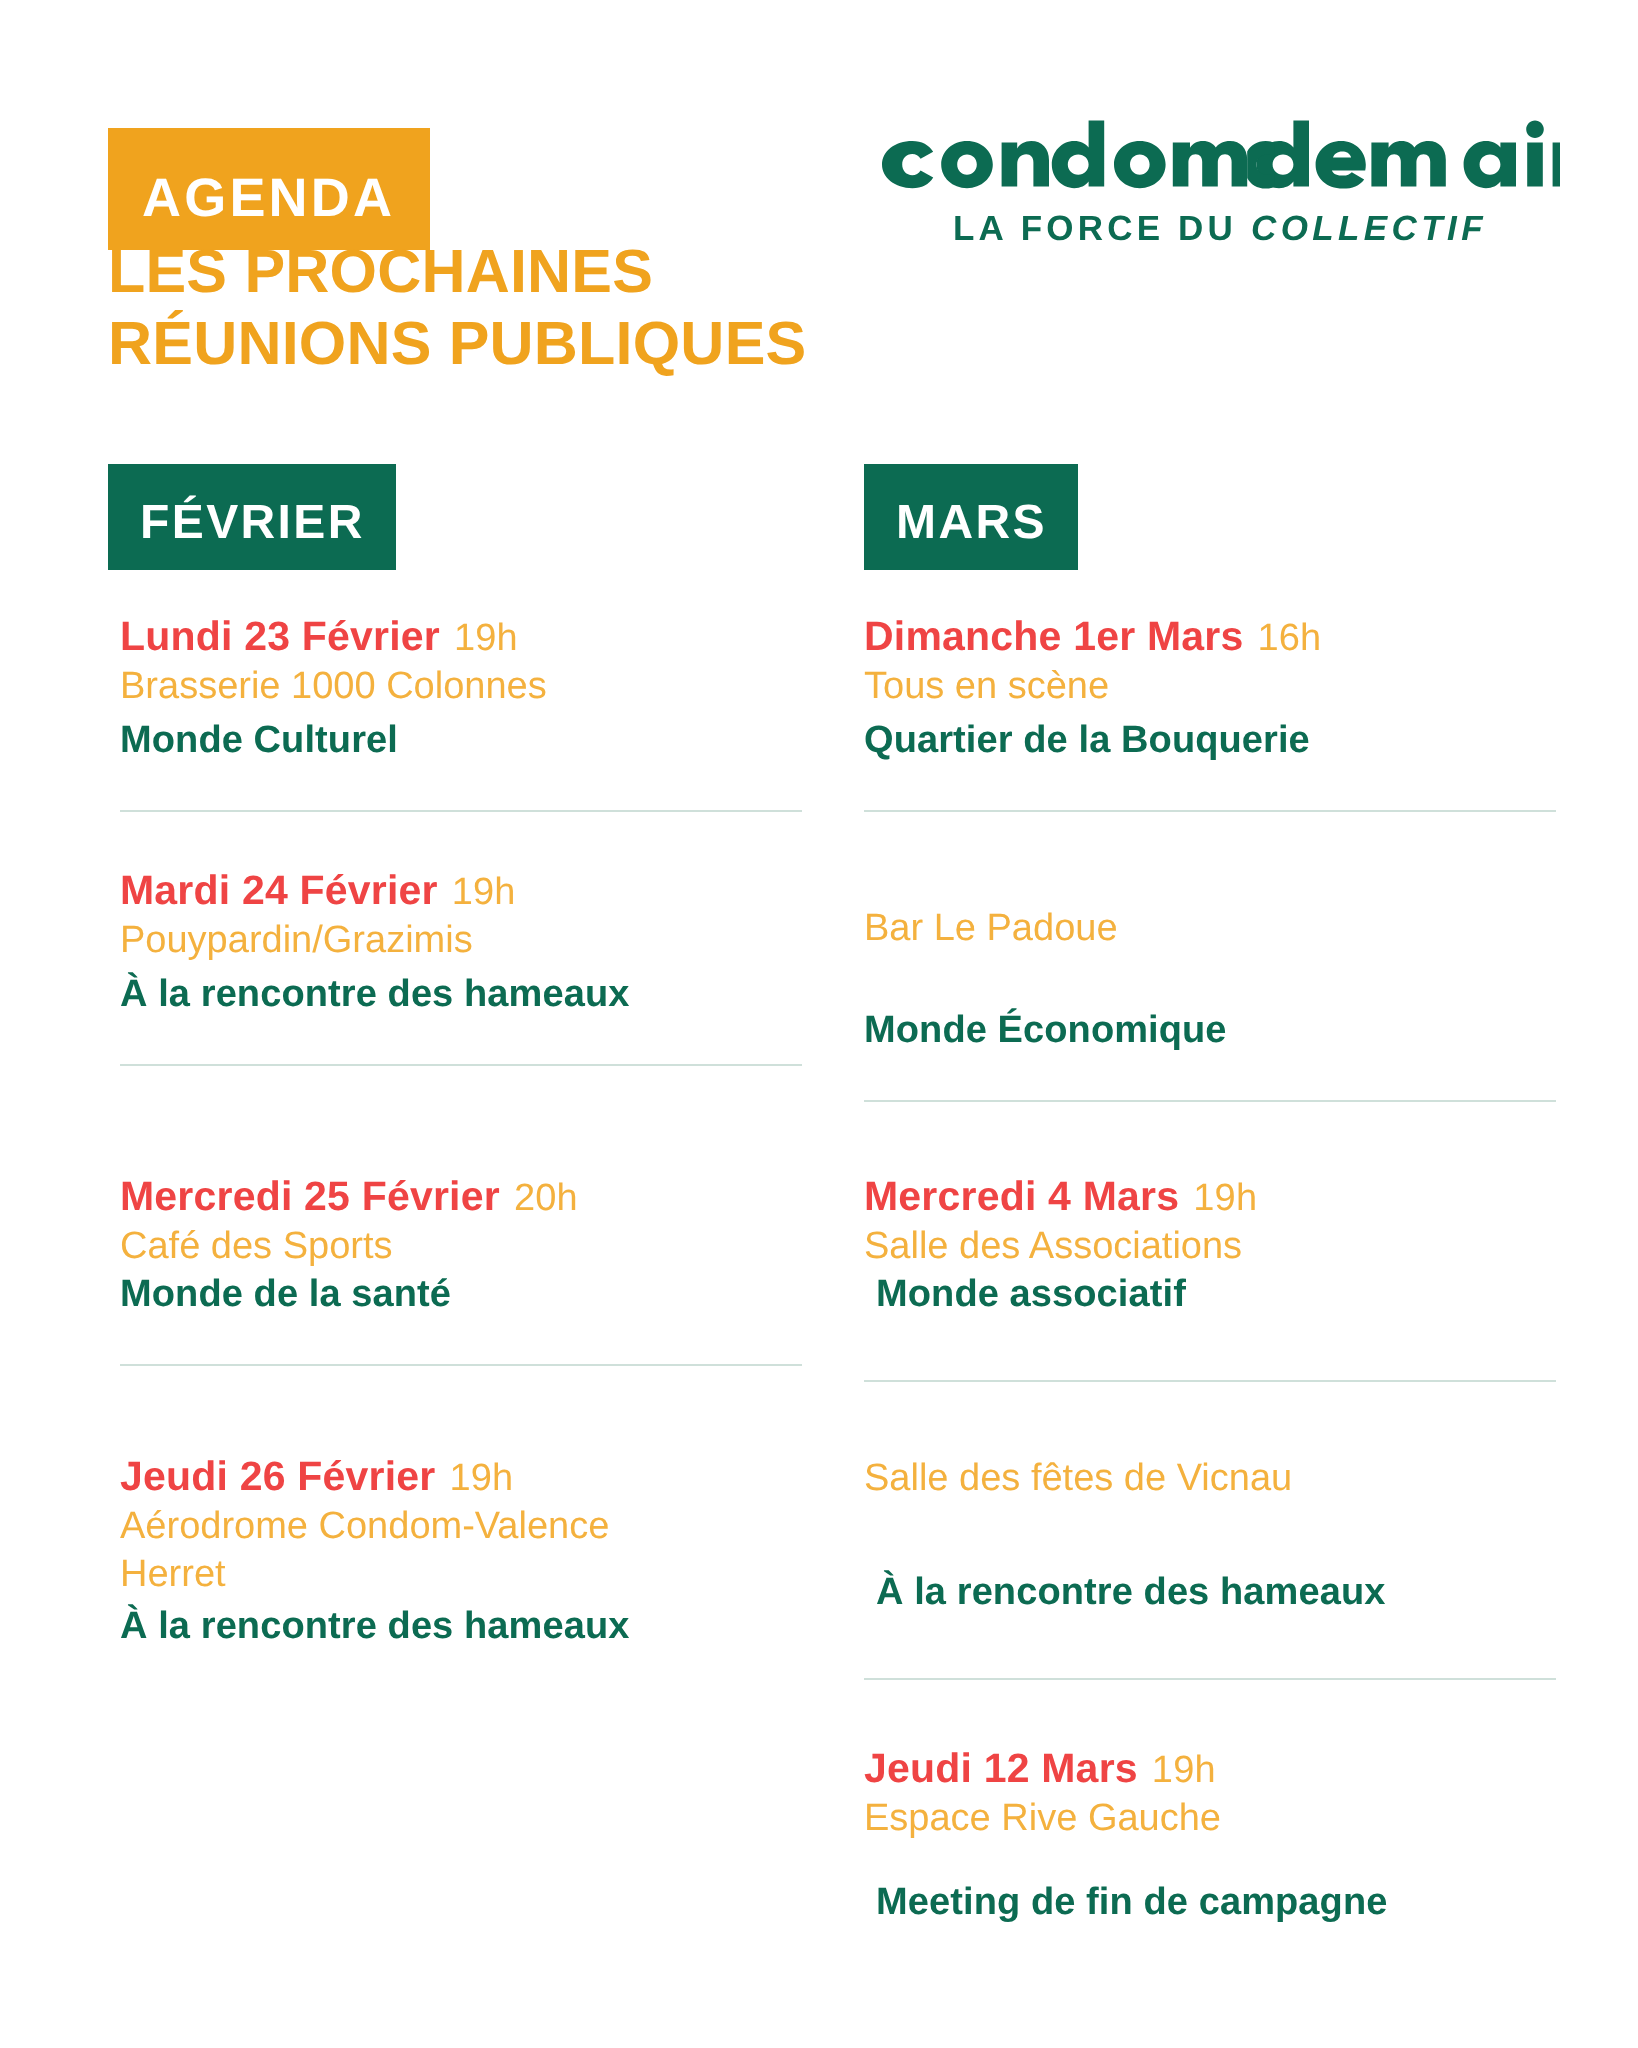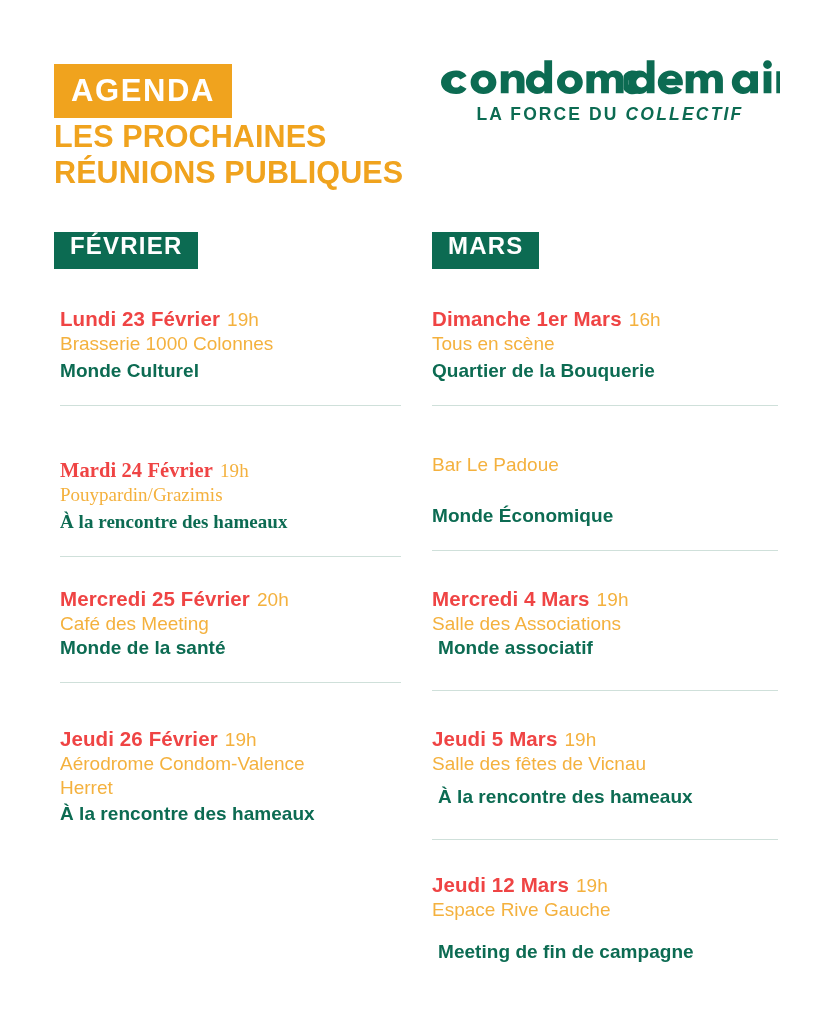--- a/index.html
+++ b/index.html
@@ -33,25 +33,25 @@
     width: 819px;
     height: 210px;
   }
 
   .agenda-badge {
     position: absolute;
     left: 54px;
     top: 64px;
     background: #f0a31e;
     color: #ffffff;
-    font-size: 31px;
+    font-size: 27px;
     font-weight: bold;
     letter-spacing: 1.6px;
     line-height: 1;
-    padding: 11px 17px 12px 17px;
+    padding: 22px 17px 12px 17px;
     display: inline-block;
   }
 
   .headline {
     position: absolute;
     left: 54px;
     top: 118px;
     color: #f0a31e;
     font-size: 30.5px;
     font-weight: bold;
@@ -110,21 +110,21 @@
   .column.col-mar { left: 432px; width: 350px; }
 
   .month-badge {
     display: inline-block;
     background: #0c6b52;
     color: #ffffff;
     font-size: 24px;
     font-weight: bold;
     letter-spacing: 1.2px;
     line-height: 1;
-    padding: 2px 16px 11px 16px;
+    padding: 18px 16px 11px 16px;
     margin-bottom: 0;
   }
 
   .event {
     position: absolute;
     left: 0;
     width: 350px;
   }
   .col-feb .event { left: 6px; width: 344px; }
   .col-mar .event { left: 0px; width: 350px; }
@@ -225,29 +225,29 @@
 
   <div class="columns">
     <div class="column col-feb">
         <div class="month-badge" style="position: absolute; left: 0px; top: 7px;">FÉVRIER</div>
         <div class="event" style="top: 82px;">
           <div class="event-headline"><span class="event-date">Lundi 23 Février</span><span class="event-time">19h</span></div>
           <div class="event-venue">Brasserie 1000 Colonnes</div>
           <div class="event-theme" style="position: absolute; top: 53px; left: 0px;">Monde Culturel</div>
           <hr class="event-divider" style="position: absolute; top: 98px; left: 0px;">
         </div>
-        <div class="event" style="top: 233px; font-family: Liberation Serif, serif;">
+        <div class="event" style="top: 209px;">
           <div class="event-headline"><span class="event-date">Mardi 24 Février</span><span class="event-time">19h</span></div>
           <div class="event-venue">Pouypardin/Grazimis</div>
           <div class="event-theme" style="position: absolute; top: 53px; left: 0px;">À la rencontre des hameaux</div>
           <hr class="event-divider" style="position: absolute; top: 98px; left: 0px;">
         </div>
         <div class="event" style="top: 362px;">
           <div class="event-headline"><span class="event-date">Mercredi 25 Février</span><span class="event-time">20h</span></div>
-          <div class="event-venue">Café des Meeting</div>
+          <div class="event-venue">Café des Sports</div>
           <div class="event-theme" style="position: absolute; top: 50px; left: 0px;">Monde de la santé</div>
           <hr class="event-divider" style="position: absolute; top: 95px; left: 0px;">
         </div>
         <div class="event" style="top: 502px;">
           <div class="event-headline"><span class="event-date">Jeudi 26 Février</span><span class="event-time">19h</span></div>
           <div class="event-venue">Aérodrome Condom-Valence
 Herret</div>
           <div class="event-theme" style="position: absolute; top: 76px; left: 0px;">À la rencontre des hameaux</div>
         </div>
       </div>
@@ -264,21 +264,20 @@
           <div class="event-theme" style="position: absolute; top: 53px; left: 0px; text-align: center;">Monde Économique</div>
           <hr class="event-divider" style="position: absolute; top: 98px; left: 0px;">
         </div>
         <div class="event" style="top: 362px;">
           <div class="event-headline"><span class="event-date">Mercredi 4 Mars</span><span class="event-time">19h</span></div>
           <div class="event-venue">Salle des Associations</div>
           <div class="event-theme" style="position: absolute; top: 50px; left: 6px;">Monde associatif</div>
           <hr class="event-divider" style="position: absolute; top: 103px; left: 0px;">
         </div>
         <div class="event" style="top: 502px;">
-          <div class="event-headline"><span class="event-date">Jeudi 5 Mars</span><span class="event-time">19h</span></div>
           <div class="event-venue">Salle des fêtes de Vicnau</div>
           <div class="event-theme" style="position: absolute; top: 59px; left: 6px;">À la rencontre des hameaux</div>
           <hr class="event-divider" style="position: absolute; top: 112px; left: 0px;">
         </div>
         <div class="event" style="top: 648px;">
           <div class="event-headline"><span class="event-date">Jeudi 12 Mars</span><span class="event-time">19h</span></div>
           <div class="event-venue">Espace Rive Gauche</div>
           <div class="event-theme" style="position: absolute; top: 68px; left: 6px;">Meeting de fin de campagne</div>
         </div>
       </div>

